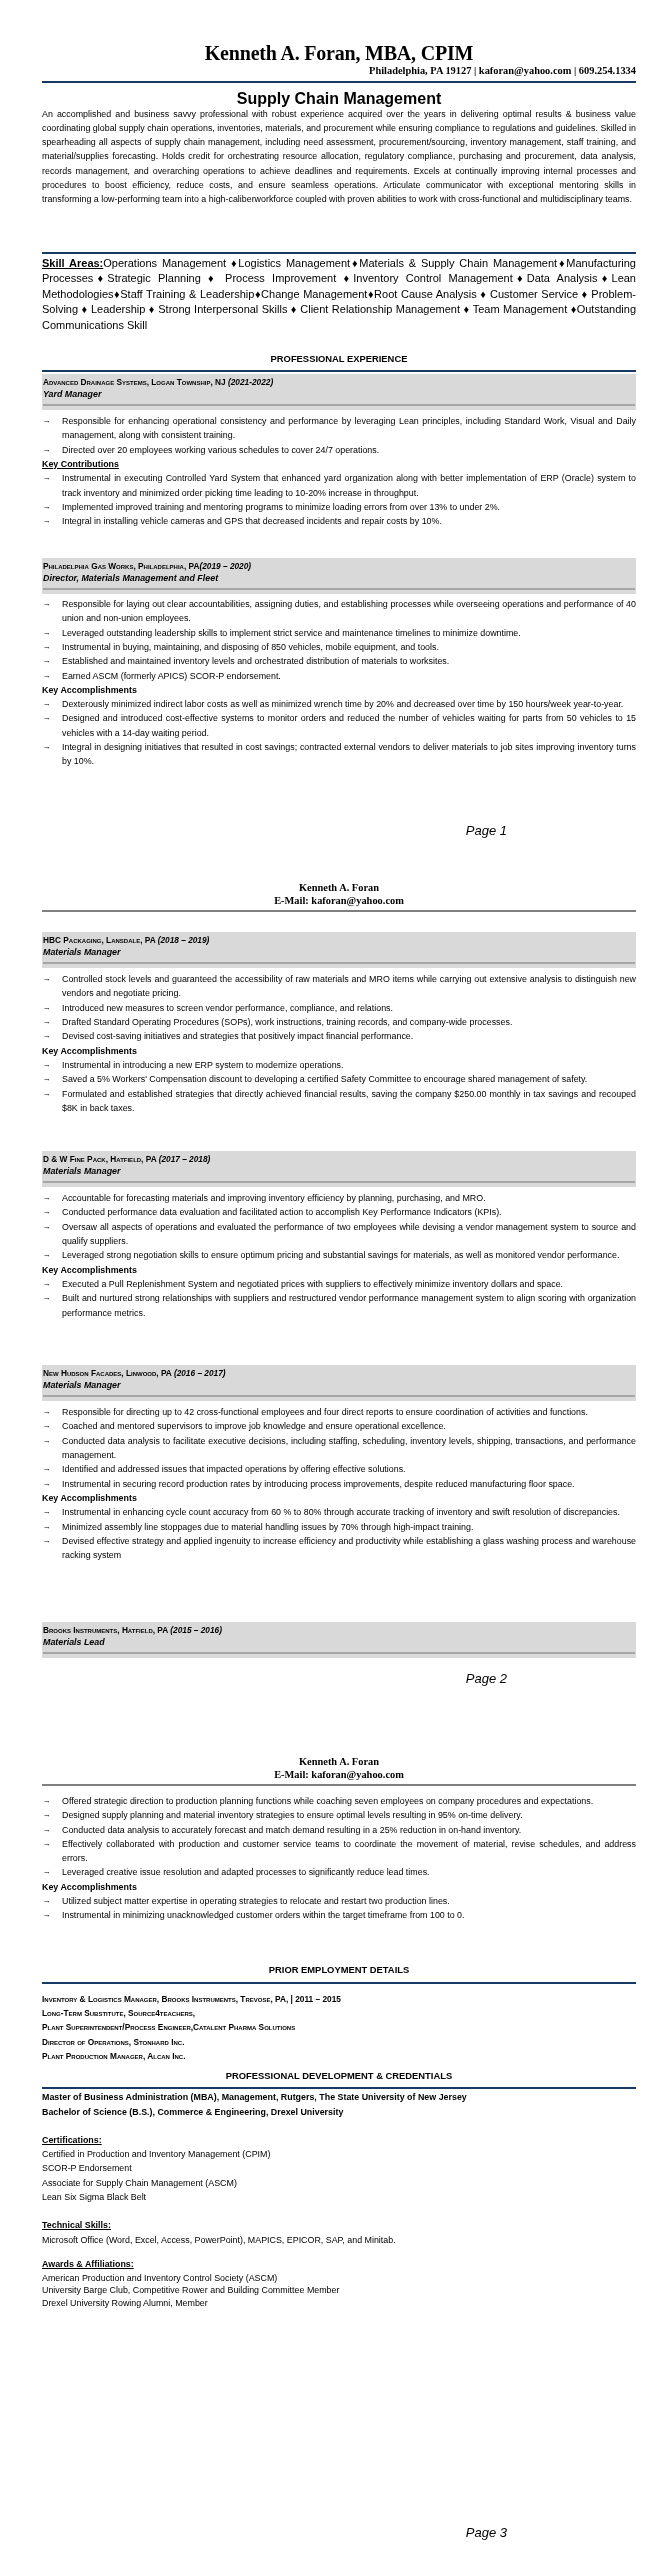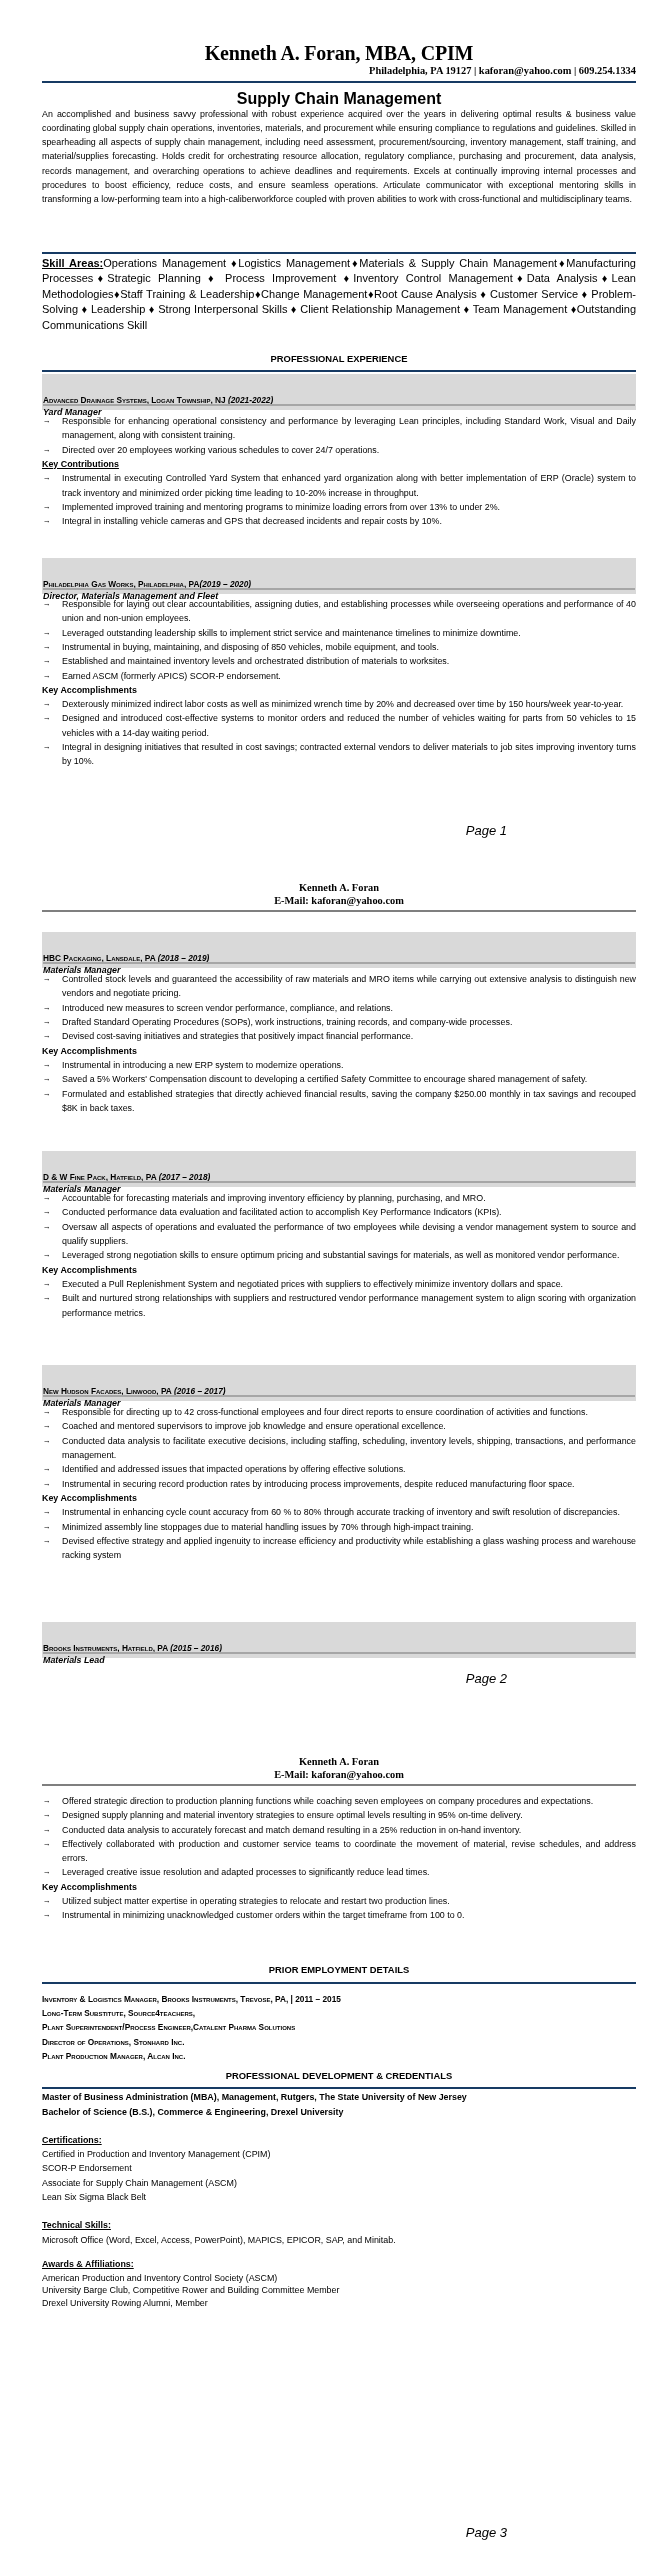--- a/index.html
+++ b/index.html
@@ -14,21 +14,21 @@
   .contact { font-family: "Liberation Serif", serif; font-weight: bold; font-size: 10.4px; text-align: right; line-height: 12.5px; }
   .name-small { font-family: "Liberation Serif", serif; font-weight: bold; font-size: 10.4px; text-align: center; line-height: 12.5px; }
   .email-small { font-family: "Liberation Serif", serif; font-weight: bold; font-size: 10.4px; text-align: center; line-height: 12.5px; }
   .rule-blue { height: 2.1px; background: #163a63; }
   .rule-gray { height: 1.6px; background: #7f7f7f; }
   .section-title { font-weight: bold; font-size: 9.4px; text-align: center; line-height: 12.5px; }
   .headline { font-weight: bold; font-size: 16px; text-align: center; line-height: 13.5px; }
   .summary { font-size: 8.9px; line-height: 14.3px; text-align: justify; }
   .skills { font-size: 11px; line-height: 15.6px; text-align: justify; }
   .skills .lbl { font-weight: bold; text-decoration: underline; }
-  .job-head { background: #d9d9d9; padding: 20px 1px 0 1px; height: 36px; position: relative; }
+  .job-head { background: #d9d9d9; padding: 2px 1px 0 1px; height: 36px; position: relative; }
   .job-head .co { font-weight: bold; font-size: 8.3px; line-height: 12px; font-variant: small-caps; }
   .job-head .co .yrs { font-style: italic; font-variant: normal; }
   .job-head .ttl { font-weight: bold; font-style: italic; font-size: 8.9px; line-height: 13px; }
   .job-head .inner-rule { position: absolute; left: 1px; right: 1px; bottom: 4.2px; height: 1.6px; background: #a6a6a6; }
   ul.bul { list-style: none; }
   ul.bul li { position: relative; padding-left: 20px; font-size: 8.9px; line-height: 14.3px; text-align: justify; }
   ul.bul li .arrow { position: absolute; left: 1px; top: 0; font-size: 7.8px; }
   .sub { font-weight: bold; font-size: 8.9px; line-height: 14.3px; }
   .sub.u { text-decoration: underline; }
   .pagenum { position: absolute; right: 29px; font-style: italic; font-size: 13px; }

